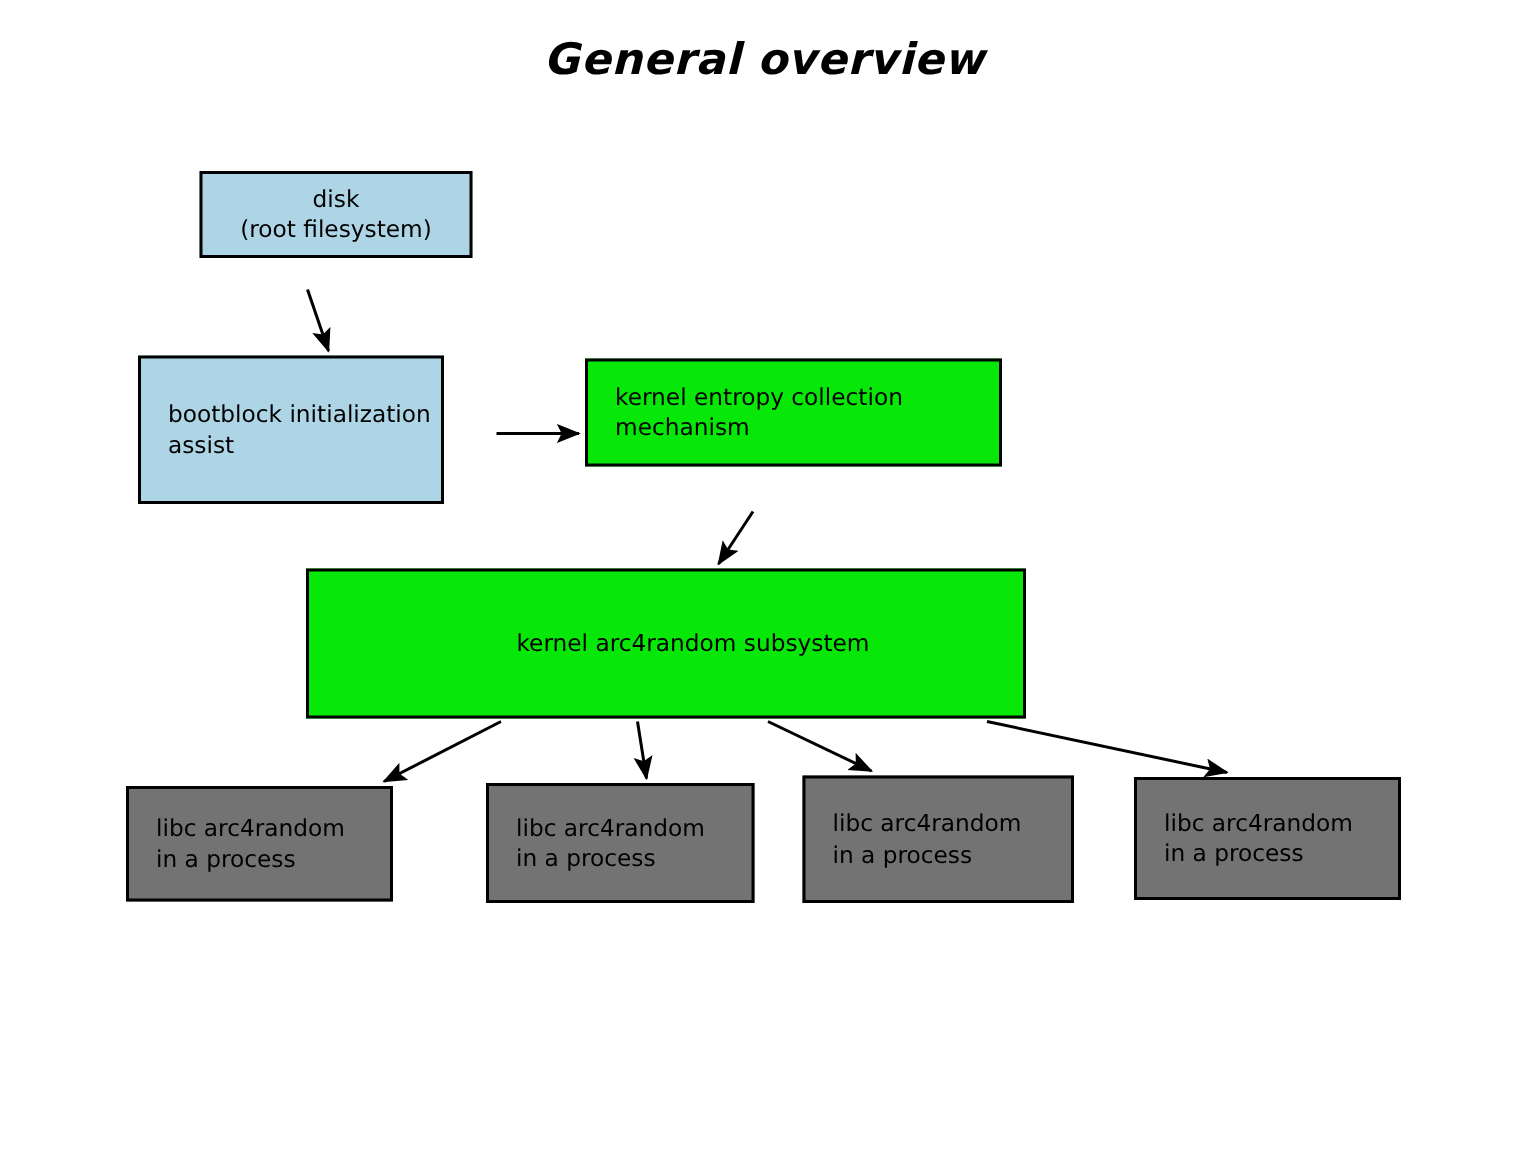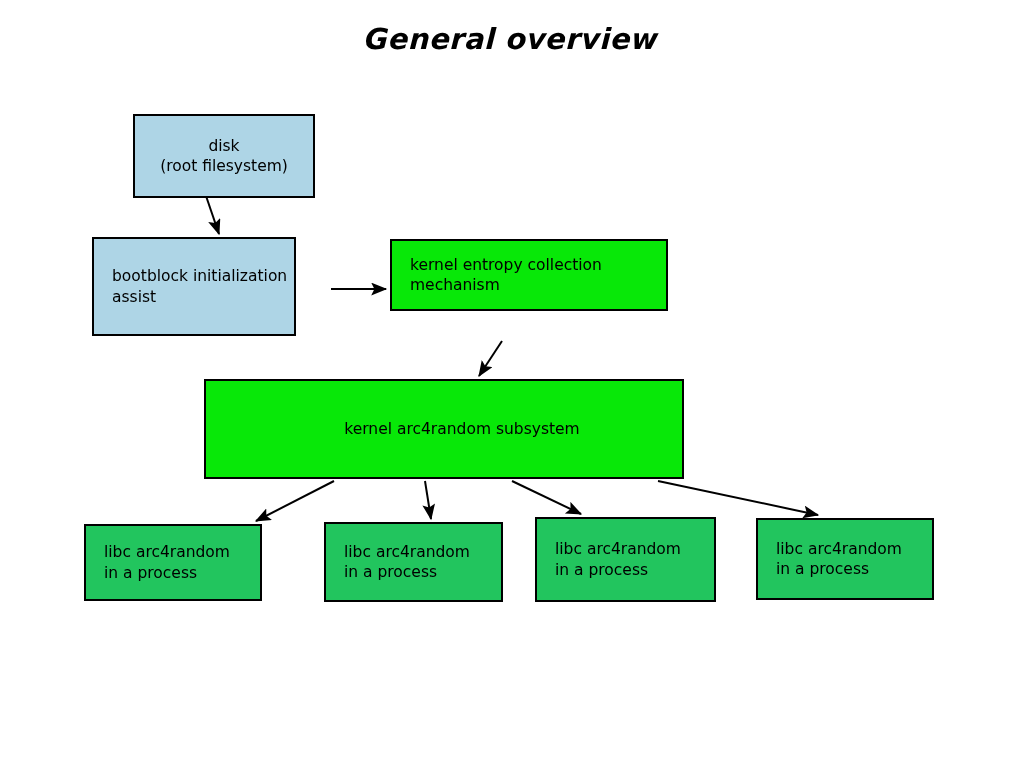--- a/index.html
+++ b/index.html
@@ -50,21 +50,21 @@
     font-family: "DejaVu Sans", sans-serif;
     font-size: 15.5px;
     line-height: 1.32;
     display: flex;
     flex-direction: column;
     justify-content: center;
     white-space: pre-line;
   }
   .node.fill-blue  { background: #aed5e6; }
   .node.fill-green { background: #08e808; }
-  .node.fill-orange{ background: #22c55e; justify-content: center; }
+  .node.fill-orange{ background: #737373; justify-content: center; }
   .node.align-center {
     align-items: center;
     text-align: center;
     padding: 0 8px;
   }
   .node.align-left {
     align-items: flex-start;
     text-align: left;
     padding: 0 0 0 18px;
   }
@@ -88,21 +88,21 @@
         <line x1="331" y1="289" x2="386" y2="289" stroke="#000000" stroke-width="2" marker-end="url(#arrowhead)"></line>
         <line x1="502" y1="341" x2="479" y2="376" stroke="#000000" stroke-width="2" marker-end="url(#arrowhead)"></line>
         <line x1="334" y1="481" x2="256" y2="521" stroke="#000000" stroke-width="2" marker-end="url(#arrowhead)"></line>
         <line x1="425" y1="481" x2="431" y2="519" stroke="#000000" stroke-width="2" marker-end="url(#arrowhead)"></line>
         <line x1="512" y1="481" x2="581" y2="514" stroke="#000000" stroke-width="2" marker-end="url(#arrowhead)"></line>
         <line x1="658" y1="481" x2="818" y2="515" stroke="#000000" stroke-width="2" marker-end="url(#arrowhead)"></line>
       </g>
   </svg>
 
   <div id="nodes">
-      <div class="node fill-blue align-center" style="left: 133px; top: 114px; width: 182px; height: 84px;"><span class="node-label">disk
+      <div class="node fill-blue align-center" style="left: 133px; top: 114px; width: 182px; height: 58px;"><span class="node-label">disk
 (root filesystem)</span></div>
       <div class="node fill-blue align-left" style="left: 92px; top: 237px; width: 204px; height: 99px;"><span class="node-label">bootblock initialization
 assist</span></div>
       <div class="node fill-green align-left" style="left: 390px; top: 239px; width: 278px; height: 72px;"><span class="node-label">kernel entropy collection
 mechanism</span></div>
       <div class="node fill-green align-center" style="left: 204px; top: 379px; width: 480px; height: 100px; padding-left: 44px;"><span class="node-label">kernel arc4random subsystem</span></div>
       <div class="node fill-orange align-left" style="left: 84px; top: 524px; width: 178px; height: 77px;"><span class="node-label">libc arc4random
 in a process</span></div>
       <div class="node fill-orange align-left" style="left: 324px; top: 522px; width: 179px; height: 80px;"><span class="node-label">libc arc4random
 in a process</span></div>

